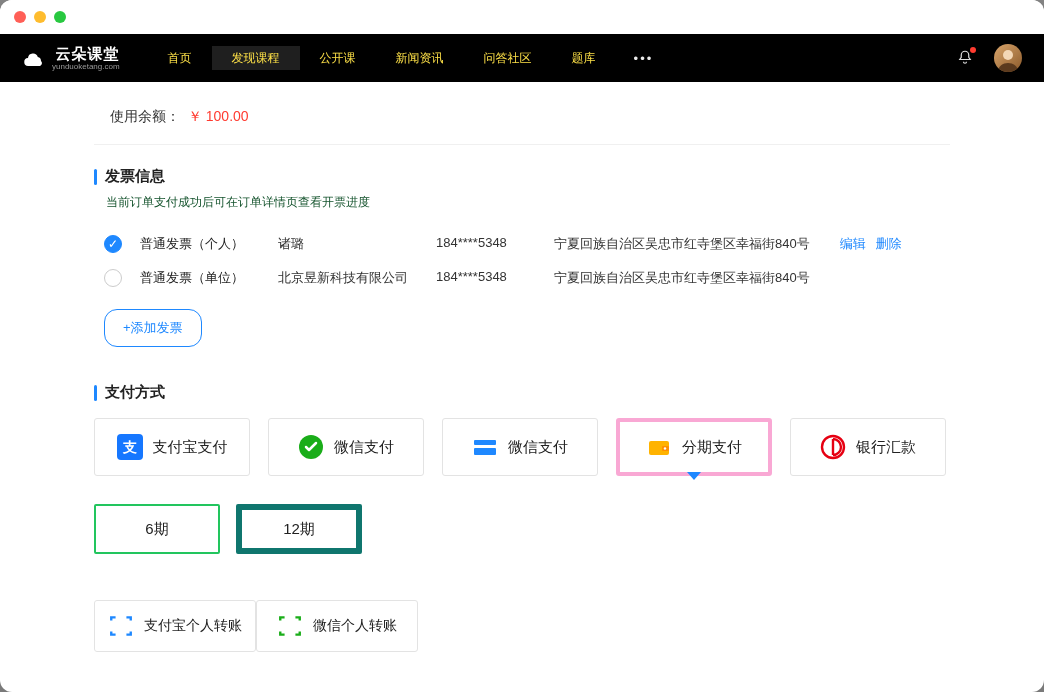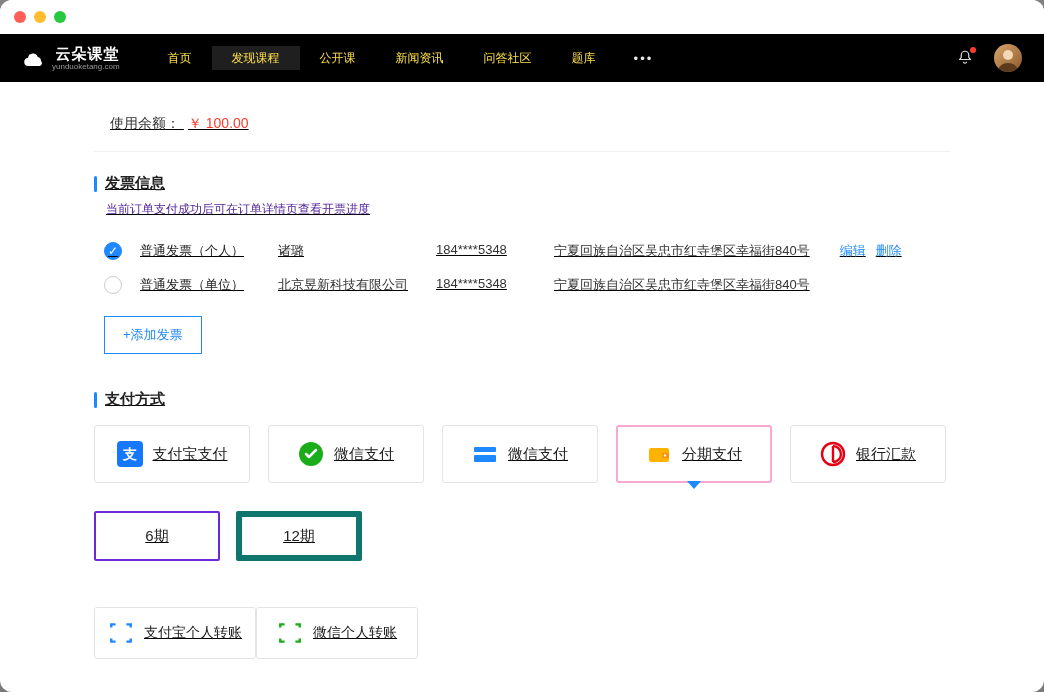--- a/index.html
+++ b/index.html
@@ -65,24 +65,23 @@
   .nav-item.active { background: #1f1f1f; }
   .nav-more { padding: 0 18px; display: flex; align-items: center; cursor: pointer; letter-spacing: 2px; color: #eaeaea; }
   .nav-right { margin-left: auto; display: flex; align-items: center; gap: 20px; }
   .bell { position: relative; width: 18px; height: 18px; cursor: pointer; }
   .bell svg { width: 100%; height: 100%; }
   .bell-dot { position: absolute; top: -2px; right: -2px; width: 6px; height: 6px; background: #ff3b30; border-radius: 50%; }
   .avatar { width: 28px; height: 28px; border-radius: 50%; background: linear-gradient(135deg,#d9a56b,#8b5a2b); cursor: pointer; overflow: hidden; }
   .avatar svg { width: 100%; height: 100%; }
 
   .page {
-    padding: 7px 94px 24px 94px;
+    padding: 0 94px 24px 94px;
     height: calc(692px - 34px - 48px);
     overflow: hidden;
-    text-decoration: underline;
   }
   .balance-row {
     padding: 26px 16px 18px 16px;
     font-size: 14px;
     color: #333;
     border-bottom: 1px solid #f0f0f0;
     margin-bottom: 22px;
   }
   .balance-label { color: #333; }
   .balance-amount { color: #ff3b30; margin-left: 4px; }
@@ -90,21 +89,21 @@
   .section-title {
     display: flex; align-items: center; gap: 8px;
     font-size: 15px; font-weight: 600; color: #222;
     margin-bottom: 8px;
   }
   .section-title::before {
     content: ""; display: block; width: 3px; height: 16px;
     background: #1e88ff; border-radius: 2px;
   }
   .section-sub {
-    font-size: 12px; color: #4c1d95; margin-left: 12px; margin-bottom: 16px;
+    font-size: 12px; color: #14532d; margin-left: 12px; margin-bottom: 16px;
   }
 
   .invoice-row {
     display: flex; align-items: flex-start; gap: 18px;
     font-size: 13px; color: #333; padding: 8px 10px;
   }
   .radio {
     width: 18px; height: 18px; border-radius: 50%;
     border: 1.5px solid #ccc; display: flex; align-items: center; justify-content: center;
     cursor: pointer; flex-shrink: 0;
@@ -119,55 +118,55 @@
   .inv-actions span { color: #1e88ff; cursor: pointer; font-size: 13px; }
 
   .add-invoice-btn {
     margin: 14px 0 0 10px;
     border: 1px solid #1e88ff;
     color: #1e88ff;
     background: #fff;
     font-size: 13px;
     padding: 9px 18px;
     cursor: pointer;
-    border-radius: 0;
+    border-radius: 13px;
   }
 
   .payment-section { margin-top: 36px; }
   .pay-grid { display: flex; gap: 18px; margin-top: 16px; flex-wrap: wrap; }
   .pay-card {
     width: 156px; height: 58px;
     border: 1px solid #e3e3e3; border-radius: 3px;
     display: flex; align-items: center; justify-content: center;
     gap: 10px; cursor: pointer;
     font-size: 15px; color: #222; background: #fff;
     position: relative;
   }
   .pay-card.selected {
-    border: 2px solid #f9a8d4;
+    border: 4px solid #f9a8d4;
   }
   .pay-card.selected::after {
     content: "";
     position: absolute;
     bottom: -8px; left: 50%; transform: translateX(-50%);
     width: 0; height: 0;
     border-left: 7px solid transparent;
     border-right: 7px solid transparent;
     border-top: 8px solid #1e88ff;
   }
   .pay-icon { width: 26px; height: 26px; display: flex; align-items: center; justify-content: center; }
 
   .period-row { display: flex; gap: 16px; margin-top: 28px; }
   .period-card {
     width: 126px; height: 50px;
     border: 6px solid #0f766e; border-radius: 2px;
     display: flex; align-items: center; justify-content: center;
     cursor: pointer; font-size: 15px; color: #222; background: #fff;
   }
-  .period-card.selected { border: 2px solid #6d28d9; }
+  .period-card.selected { border: 2px solid #22c55e; }
 
   .transfer-row { display: flex; margin-top: 46px; }
   .transfer-card {
     width: 162px; height: 52px;
     border: 1px solid #e3e3e3; border-radius: 3px;
     display: flex; align-items: center; justify-content: center;
     gap: 10px; cursor: pointer; font-size: 14px; color: #222; background: #fff;
   }
 </style>
 </head>

